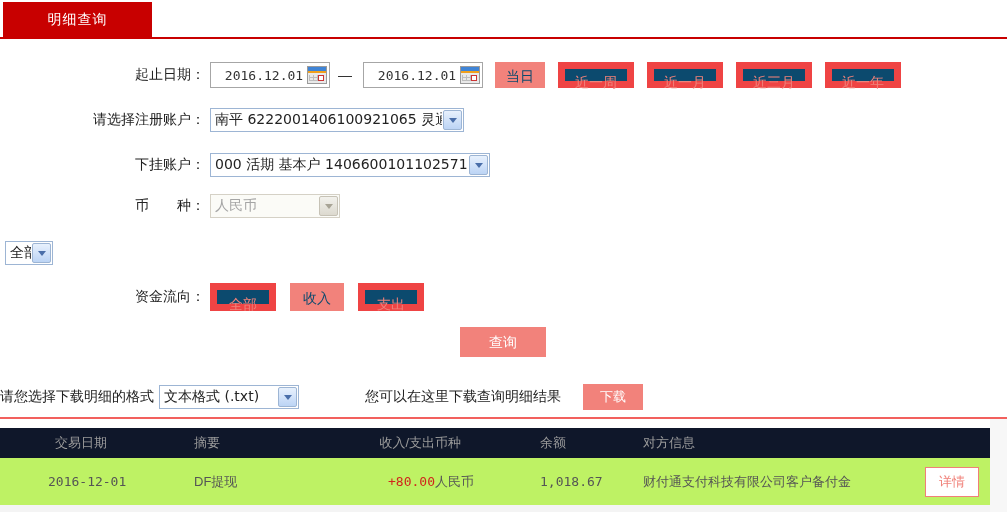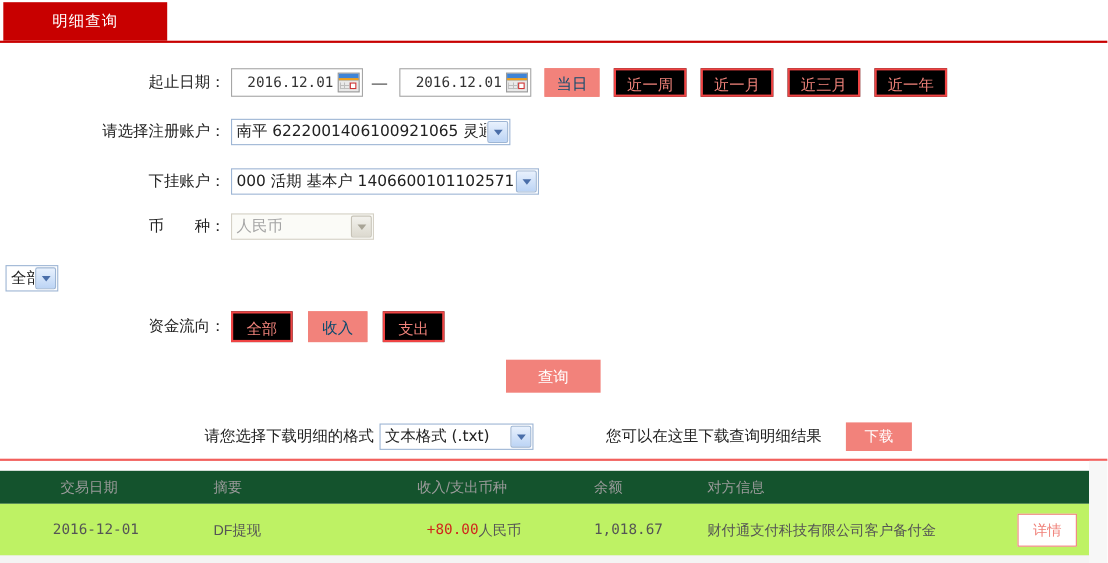--- a/index.html
+++ b/index.html
@@ -36,21 +36,21 @@
   .cal-icon .bar{position:absolute;left:0;top:0;width:100%;height:4px;background:#3f84d6;border-bottom:2px solid #f0a01e;}
   .cal-icon .grid{position:absolute;left:1px;top:8px;width:14px;height:6px;
     background:repeating-linear-gradient(90deg,#bdbdbd 0 1px,transparent 1px 4px),
                repeating-linear-gradient(0deg,#bdbdbd 0 1px,transparent 1px 3px);}
   .cal-icon .dot{position:absolute;right:2px;bottom:2px;width:4px;height:4px;border:1px solid #c33;background:#fff;}
   .date-dash{margin:0 6px 0 8px;color:#333;}
   
   .btn{height:26px;line-height:26px;padding:0 10px;font-size:14px;cursor:pointer;
        display:inline-block;text-align:center;box-sizing:border-box;}
   .btn-solid{background:#f2827b;color:#0c4a6e;border:1px solid #f2827b;}
-  .btn-line{background:#000000;color:#ef827a;border:2px solid #ef4444;}
+  .btn-line{background:#0c4a6e;color:#ef827a;border:7px solid #ef4444;}
   .quick-btns{display:flex;margin-left:12px;gap:13px;align-items:center;}
   .flow-btns{display:flex;margin-left:5px;gap:14px;align-items:center;}
   .flow-btns .btn{height:28px;line-height:28px;padding:0 12px;}
   
   .xsel{
     display:flex;align-items:center;margin-left:5px;height:22px;
     border:1px solid #9db5d4;background:#fff;box-sizing:content-box;
   }
   .xsel .xsel-text{
     flex:1;padding:0 4px;font-size:14px;color:#222;white-space:nowrap;overflow:hidden;
@@ -68,29 +68,29 @@
   .xsel-disabled .xsel-arrow::after{border-top-color:#a8a496;}
   .w-register{width:252px;}
   .w-sub{width:278px;}
   .w-currency{width:128px;}
   .w-biztype{width:46px;}
   .w-format{width:138px;}
   
   .query-btn{position:absolute;left:460px;top:327px;width:86px;height:30px;line-height:30px;
     background:#f2827b;color:#fff;text-align:center;font-size:14px;cursor:pointer;}
   
-  .row-download{padding-left:186px;}
+  .row-download{}
   .row-download .dl-label{color:#222;}
   .dl-hint{margin-left:66px;color:#222;}
   .dl-btn{margin-left:22px;width:60px;height:26px;line-height:26px;background:#f2827b;color:#fff;
     text-align:center;font-size:13px;cursor:pointer;}
   
   .red-divider{position:absolute;left:0;top:417px;width:100%;height:2px;background:#f2605d;}
   .result-table{position:absolute;left:0;top:428px;width:990px;font-size:13px;}
-  .thead{display:flex;height:30px;line-height:30px;background:#14532d;color:#9b9b9b;}
+  .thead{display:flex;height:30px;line-height:30px;background:#0f172a;color:#9b9b9b;}
   .trow{display:flex;height:47px;line-height:47px;background:#bef264;color:#555;border-bottom:1px solid #ececec;}
   .c1{width:190px;padding-left:48px;box-sizing:border-box;flex:none;}
   .c2{width:110px;padding-left:4px;box-sizing:border-box;flex:none;}
   .c3{width:135px;padding-left:10px;box-sizing:border-box;flex:none;text-align:right;}
   .c4{width:105px;box-sizing:border-box;flex:none;}
   .c5{width:103px;box-sizing:border-box;flex:none;}
   .c6{width:282px;box-sizing:border-box;flex:none;}
   .c7{flex:1;display:flex;align-items:center;}
   .thead .c1{padding-left:55px;}
   .thead .c6{text-align:left;}

